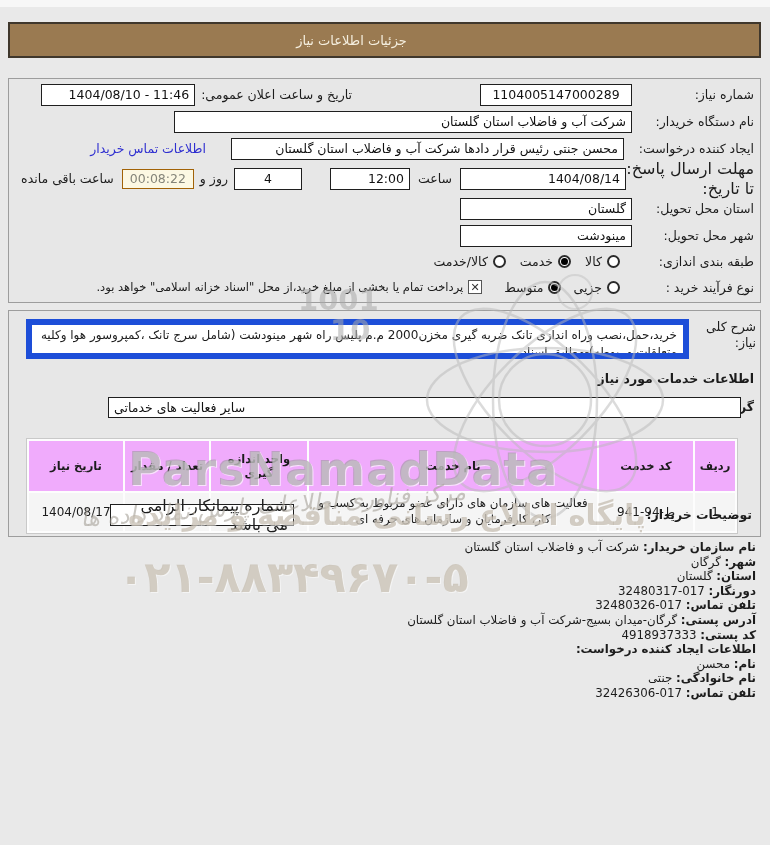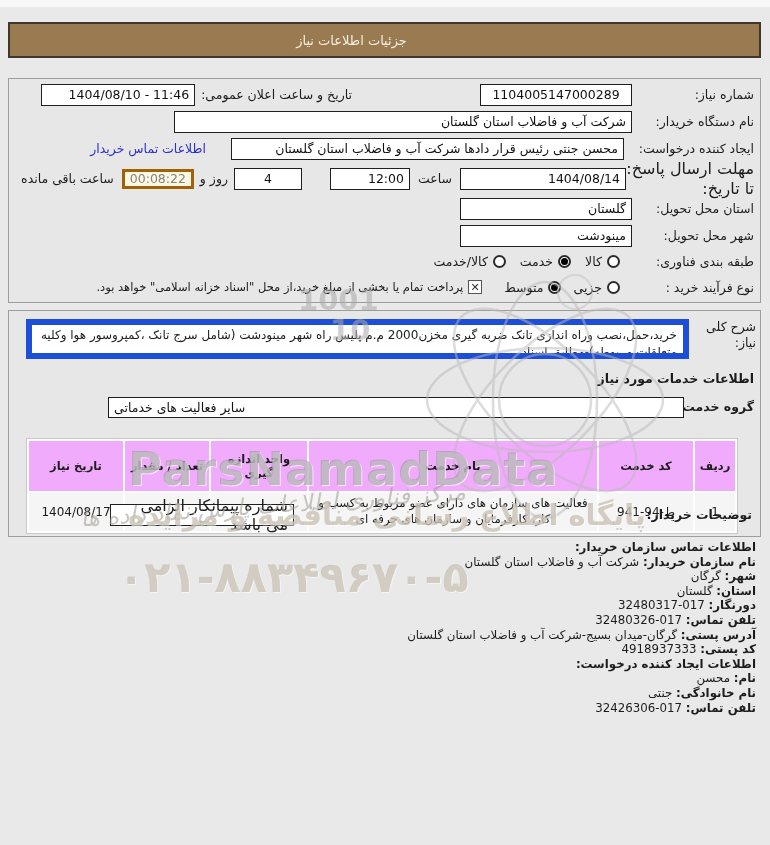--- a/index.html
+++ b/index.html
@@ -30,41 +30,41 @@
   .inp{
     background:#fff;border:1px solid #1f1f1f;box-sizing:border-box;
     height:22px;font-family:"DejaVu Sans", sans-serif;font-size:12.5px;color:#111;
     padding:0 5px;direction:rtl;text-align:right;
   }
   .num{direction:ltr;unicode-bidi:isolate;}
   .inp.ltr{direction:ltr;}
   .inp.center{text-align:center;}
   .link{color:#2f2fd0;cursor:pointer;white-space:nowrap;}
   .countdown{
-    background:#fcf8e3;border:3px solid #a16207;color:#85857a;
+    background:#fcf8e3;border:1px solid #a16207;color:#85857a;
     height:20px;width:72px;display:flex;align-items:center;justify-content:center;
     box-sizing:border-box;direction:ltr;font-size:12.5px;
   }
   
   .radio{width:13px;height:13px;border:2px solid #2b2b2b;border-radius:50%;
     background:#fff;box-sizing:border-box;flex:0 0 auto;position:relative;}
   .radio.on::after{content:"";position:absolute;inset:1px;background:#000;border-radius:50%;}
   .checkbox{width:14px;height:14px;border:1px solid #555;background:#fff;box-sizing:border-box;
     display:flex;align-items:center;justify-content:center;font-size:11px;color:#333;flex:0 0 auto;}
   .opt-lbl{margin:0 5px 0 0;}
   
   .desc-row{position:absolute;top:8px;right:4px;left:0;display:flex;align-items:flex-start;}
   .desc-lbl{width:66px;font-weight:normal;line-height:1.3;text-align:right;flex:0 0 auto;}
   .desc-box{position:absolute;left:17px;top:0;width:663px;height:40px;
     background:#fff;border:6px solid #1d4ed8;box-sizing:border-box;
     padding:2px 6px;font-size:12px;line-height:1.45;text-align:right;overflow:hidden;}
   .sec-title{position:absolute;top:60px;right:6px;font-weight:bold;}
   .group-row{position:absolute;top:88px;right:6px;left:0;display:flex;align-items:center;}
   .group-lbl{font-weight:bold;margin-left:4px;}
-  .group-inp{position:absolute;left:99px;top:-2px;width:576px;height:21px;}
+  .group-inp{position:absolute;left:99px;top:-2px;width:633px;height:21px;}
   
   table.grid{position:absolute;top:127px;right:22px;width:710px;
     border-collapse:separate;border-spacing:2px;background:#fdfdfd;
     border:1px solid #c9c9c9;table-layout:fixed;}
   table.grid th{background:#f0abfc;font-weight:bold;font-size:11.5px;height:24px;padding:11px 2px;}
   table.grid td{background:#f5f5f5;font-size:12px;text-align:center;height:36px;padding:1px 4px;line-height:1.35;}
   .notes-row{position:absolute;top:196px;right:8px;left:0;display:flex;align-items:center;}
   .notes-lbl{font-weight:bold;margin-left:6px;}
   .notes-box{position:absolute;left:101px;top:-3px;width:184px;height:22px;
     background:#fff;border:1px solid #1f1f1f;box-sizing:border-box;
@@ -132,21 +132,21 @@
       <span class="lbl lbl-col">استان محل تحویل:</span>
       <input class="inp" style="width: 172px;" readonly="" value="گلستان">
     </div>
 
     <div class="frow" style="height:27px;">
       <span class="lbl lbl-col">شهر محل تحویل:</span>
       <input class="inp" style="width: 172px;" readonly="" value="مینودشت">
     </div>
 
     <div class="frow" style="height:25px;">
-      <span class="lbl lbl-col">طبقه بندی فناوری:</span>
+      <span class="lbl lbl-col">طبقه بندی اندازی:</span>
       <span class="radio" style="margin-right:12px;"></span>
       <span class="opt-lbl">کالا</span>
       <span class="radio on" style="margin-right:14px;"></span>
       <span class="opt-lbl">خدمت</span>
       <span class="radio" style="margin-right:14px;"></span>
       <span class="opt-lbl">کالا/خدمت</span>
     </div>
 
     <div class="frow" style="height:26px;">
       <span class="lbl lbl-col">نوع فرآیند خرید :</span>
@@ -204,21 +204,20 @@
       </tbody>
     </table>
 
     <div class="notes-row">
       <span class="notes-lbl">توضیحات خریدار:</span>
       <div class="notes-box">شماره پیمانکار الزامی می باشد</div>
     </div>
   </div>
 
   <div class="contact">
-    <div class="hd">اطلاعات تماس سازمان خریدار:</div>
     <div><b>نام سازمان خریدار:</b> <span>شرکت آب و فاضلاب استان گلستان</span></div>
     <div><b>شهر:</b> <span>گرگان</span></div>
     <div><b>استان:</b> <span>گلستان</span></div>
     <div><b>دورنگار:</b> <span class="num">32480317-017</span></div>
     <div><b>تلفن تماس:</b> <span class="num">32480326-017</span></div>
     <div><b>آدرس پستی:</b> <span>گرگان-میدان بسیج-شرکت آب و فاضلاب استان گلستان</span></div>
     <div><b>کد پستی:</b> <span class="num">4918937333</span></div>
     <div class="hd">اطلاعات ایجاد کننده درخواست:</div>
     <div><b>نام:</b> <span>محسن</span></div>
     <div><b>نام خانوادگی:</b> <span>جنتی</span></div>

